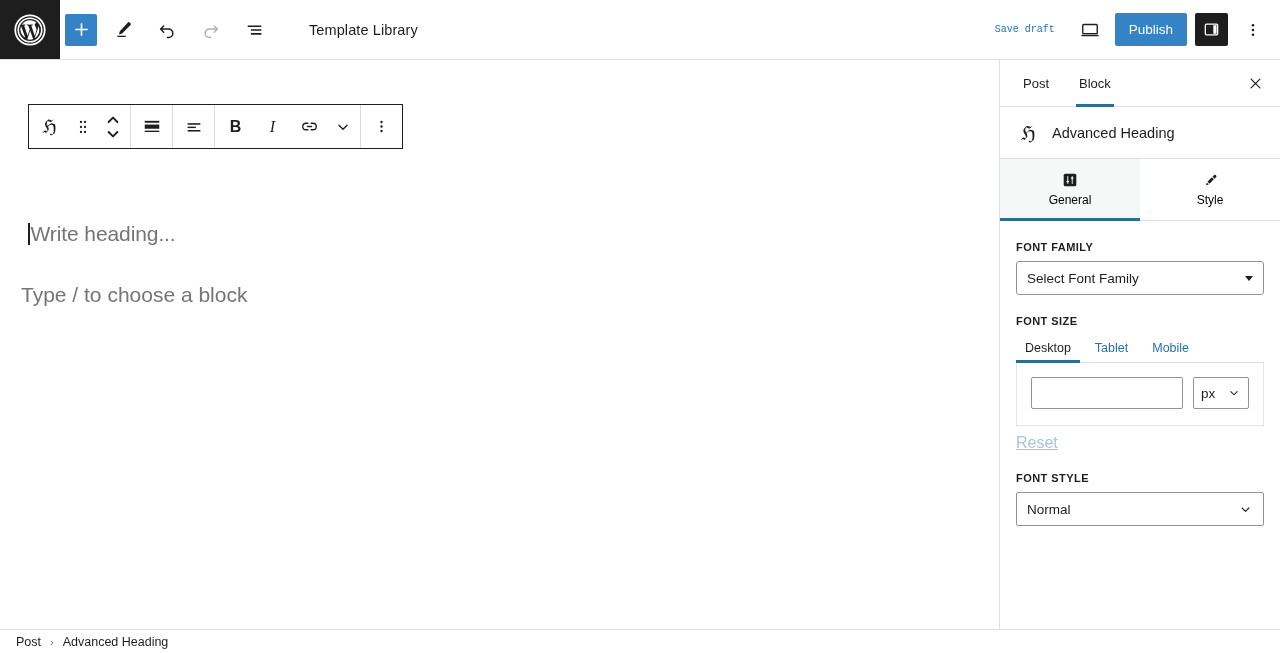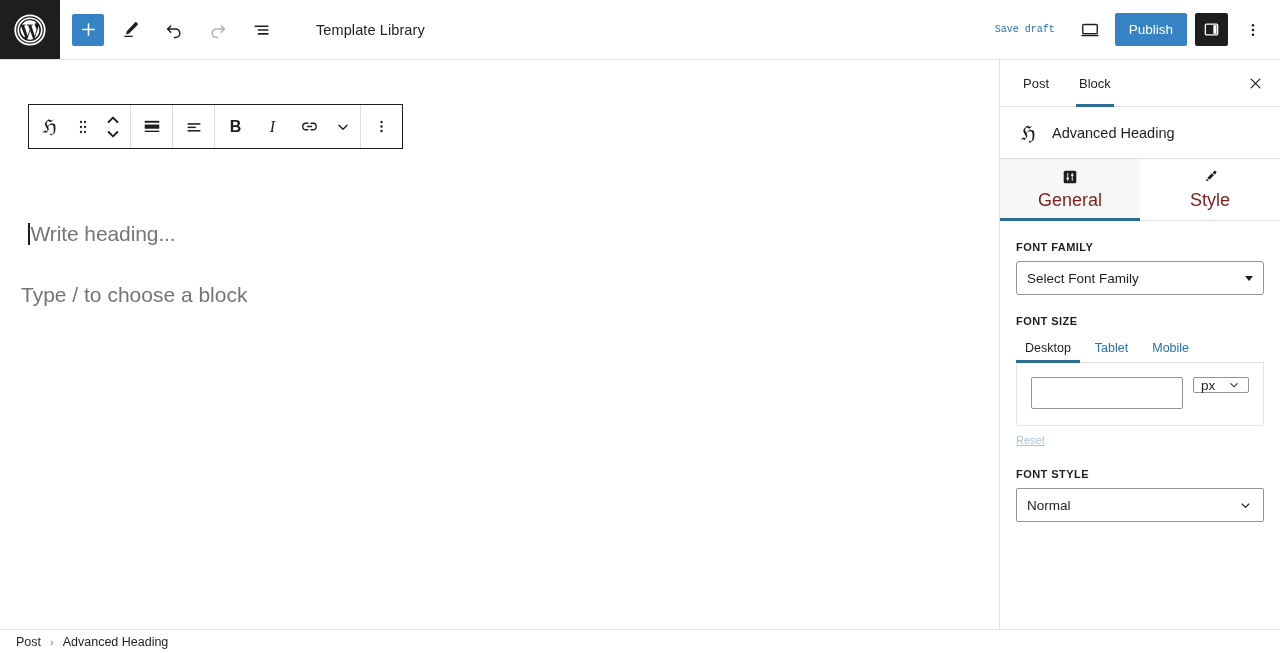--- a/index.html
+++ b/index.html
@@ -25,21 +25,21 @@
   .wp-logo-btn {
     width: 60px; height: 59px;
     background: #1e1e1e;
     display: flex; align-items: center; justify-content: center;
     cursor: pointer;
   }
   .wp-logo-btn svg { display: block; }
 
   .header-left {
     display: flex; align-items: center;
-    padding-left: 12px; gap: 8px;
+    padding-left: 5px; gap: 8px;
   }
   .hbtn {
     width: 36px; height: 36px;
     display: flex; align-items: center; justify-content: center;
     border-radius: 2px; cursor: pointer; background: transparent;
     border: none; padding: 0;
   }
   .hbtn svg { display:block; }
   .hbtn.primary {
     background: #3582c4; width: 32px; height: 32px; border-radius: 2px;
@@ -179,21 +179,21 @@
 
   .sb-subtabs {
     display: flex; min-height: 62px; height: 62px;
     border-bottom: 1px solid #e0e0e0;
   }
   .sb-subtab {
     flex: 1;
     display: flex; flex-direction: column;
     align-items: center; justify-content: center;
     gap: 5px;
-    font-size: 18px; color: #7f1d1d;
+    font-size: 12px; color: #000000;
     cursor: pointer; position: relative;
     background: #fff; border: none; font-family: inherit; text-align: center;
   }
   .sb-subtab.active {
     background: #f6f7f7;
   }
   .sb-subtab.active::after {
     content:""; position:absolute; left:0; right:0; bottom:-1px;
     height:3px; background:#2c6d94;
   }
@@ -248,30 +248,30 @@
     display: flex; gap: 10px;
   }
   .num-input {
     flex: 1; height: 32px;
     border: 1px solid #949494; border-radius: 2px;
     background: #fff; padding: 0 8px;
     font-size: 13.5px; font-family: inherit; color:#1e1e1e;
     min-width: 0;
   }
   .unit-sel {
-    width: 56px; height: 16px;
+    width: 56px; height: 32px;
     border: 1px solid #949494; border-radius: 2px;
     background: #fff;
     display: flex; align-items: center; justify-content: space-between;
     padding: 0 7px; font-size: 13.5px; color: #1e1e1e;
     cursor: pointer;
   }
   .reset-link {
     display: inline-block;
-    font-size: 11px; color: #a7c5dd;
+    font-size: 16px; color: #a7c5dd;
     text-decoration: underline;
     margin-top: 8px; cursor: pointer;
   }
 
   .chev { display: block; }
 
   
   .footer {
     height: 24px; min-height: 24px;
     display: flex; align-items: center;

